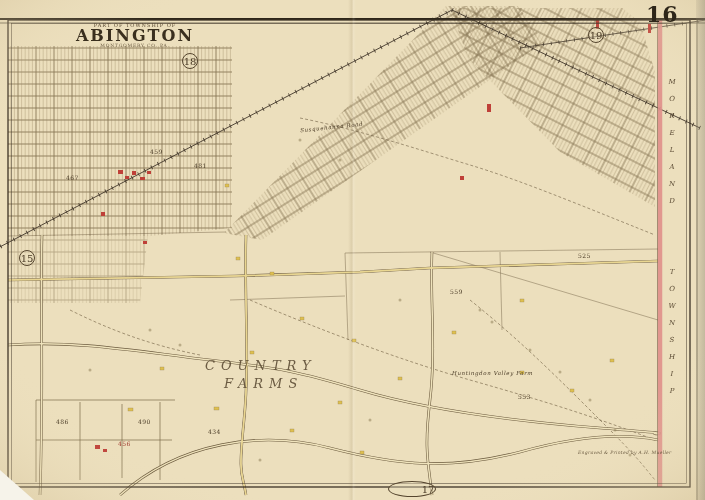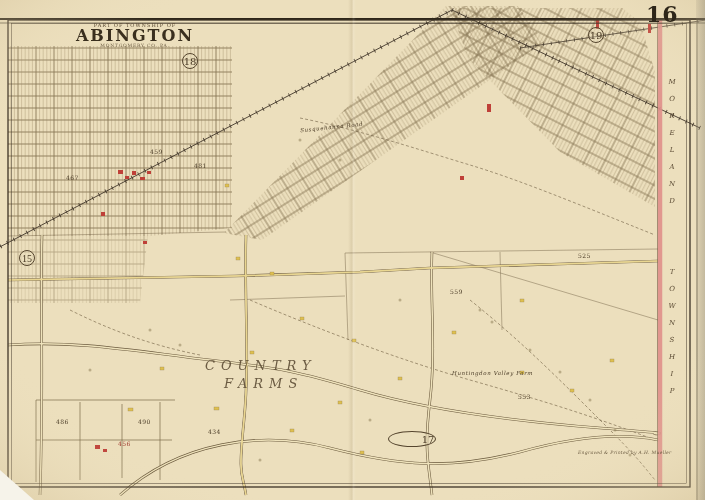--- a/index.html
+++ b/index.html
@@ -191,22 +191,22 @@
   <div class="ov plate-no">16</div>
 
   <div class="ov title-block">
     <div class="title-kicker">PART OF TOWNSHIP OF</div>
     <div class="title-name">ABINGTON</div>
     <div class="title-sub">MONTGOMERY CO. PA.</div>
   </div>
 
   <div class="ov badge" style="left:190px;top:45px;margin-top:16px;">18</div>
   <div class="ov badge" style="left:596px;top:35px;">19</div>
-  <div class="ov badge" style="left:412px;top:439px;padding-left:32px;">17</div>
-  <div class="ov badge" style="left:27px;top:258px;font-family:Liberation Serif, serif;">15</div>
+  <div class="ov badge" style="left:412px;top:489px;padding-left:32px;">17</div>
+  <div class="ov badge" style="left:27px;top:258px;">15</div>
 
   <div class="ov vtext" style="left:668px;top:78px;height:175px;">MORELAND</div>
   <div class="ov vtext" style="left:668px;top:268px;height:175px;">TOWNSHIP</div>
 
   <div class="ov estate" style="left:205px;top:358px;">COUNTRY</div>
   <div class="ov estate" style="left:224px;top:376px;">FARMS</div>
 
   <div class="ov small-label" style="left:452px;top:370px;font-style:italic;">Huntingdon Valley Farm</div>
   <div class="ov small-label" style="left:300px;top:124px;font-style:italic;transform:rotate(-6deg);">Susquehanna Road</div>
 

